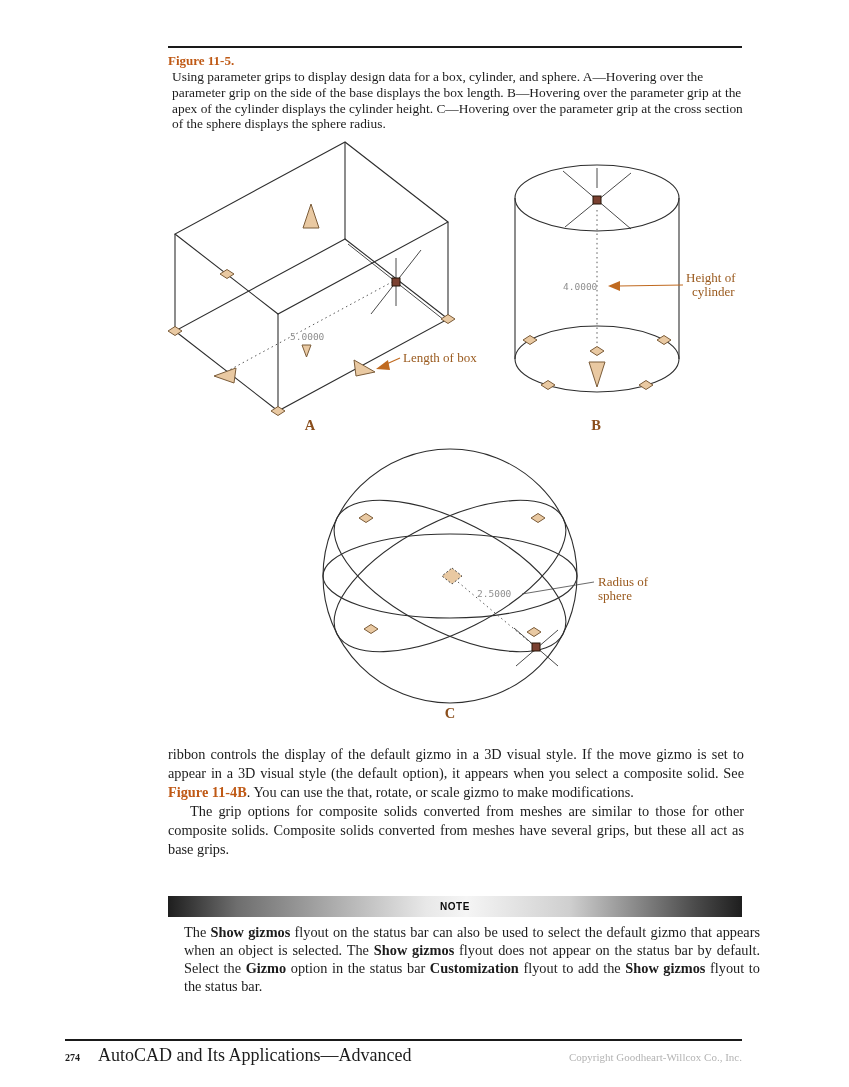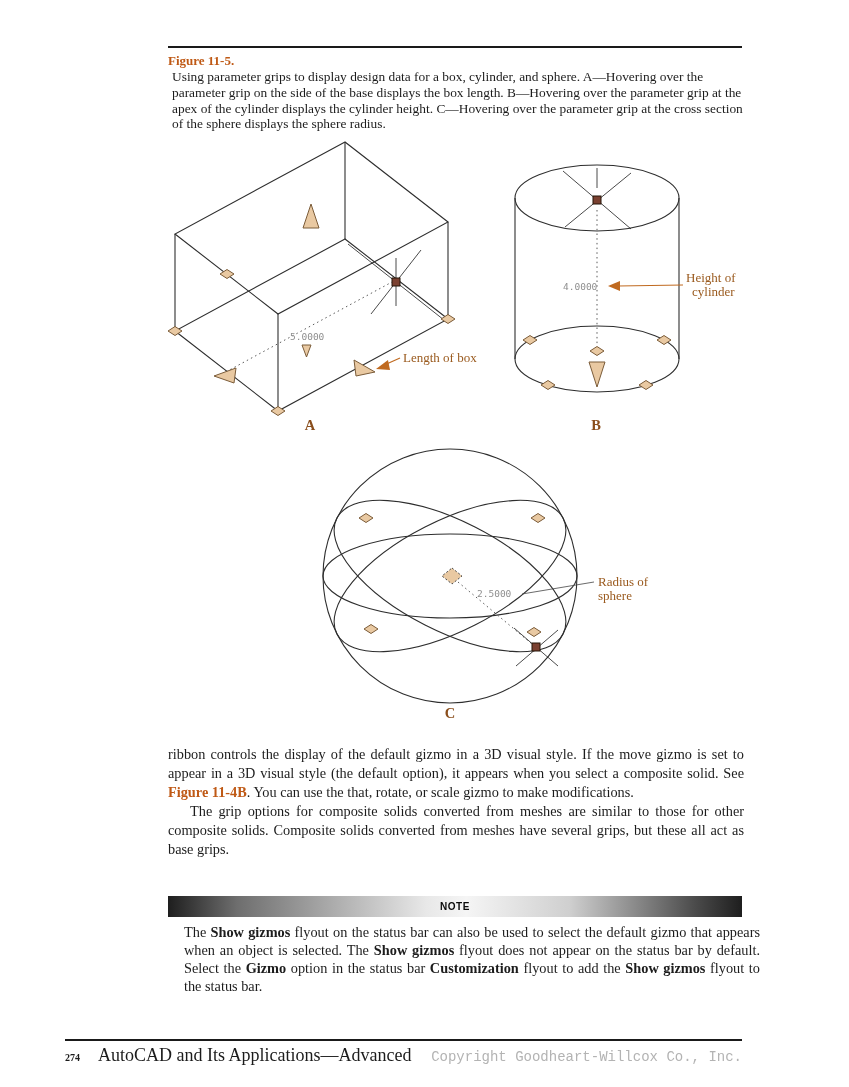--- a/index.html
+++ b/index.html
@@ -29,21 +29,21 @@
   .note-banner span{font-family:"Liberation Sans",sans-serif;font-weight:bold;font-size:10px;
     letter-spacing:0.6px;color:#0a0a0a;}
   .note-text{position:absolute;left:184px;top:923px;width:576px;margin:0;
     font-size:14.3px;line-height:18px;text-align:justify;}
 
   .footer-rule{position:absolute;left:65px;top:1039px;width:677px;height:2px;background:#1a1a1a;}
   .footer{position:absolute;left:65px;top:1045px;width:677px;display:flex;align-items:baseline;}
   .page-num{font-weight:bold;font-size:10px;}
   .book-title{font-size:18px;margin-left:18px;}
   .footer-spacer{flex:1;}
-  .copyright{font-family:Liberation Mono, monospace;font-size:14px;color:#b3b3b3;}
+  .copyright{font-family:Liberation Serif, serif;font-size:11px;color:#b3b3b3;}
 
   
   .wire{stroke:#2e2e2e;stroke-width:1.1;fill:none;}
   .grip{fill:var(--grip-fill);stroke:var(--grip-stroke);stroke-width:1;}
   .grip-dashed{fill:var(--grip-fill);stroke:#4a4a4a;stroke-width:1;stroke-dasharray:2 2;}
   .hover-grip{fill:#7a4030;stroke:#241409;stroke-width:1;}
   .xhair{stroke:#1c1c1c;stroke-width:0.8;}
   .dotline{stroke:#5a5a5a;stroke-width:1;stroke-dasharray:1.5 3.2;fill:none;}
   .dimtext{font-family:"DejaVu Sans Mono",monospace;font-size:9.5px;fill:#8f8f8f;}
   .anno{font-family:"Liberation Serif",serif;font-size:13px;fill:var(--label-brown);}

